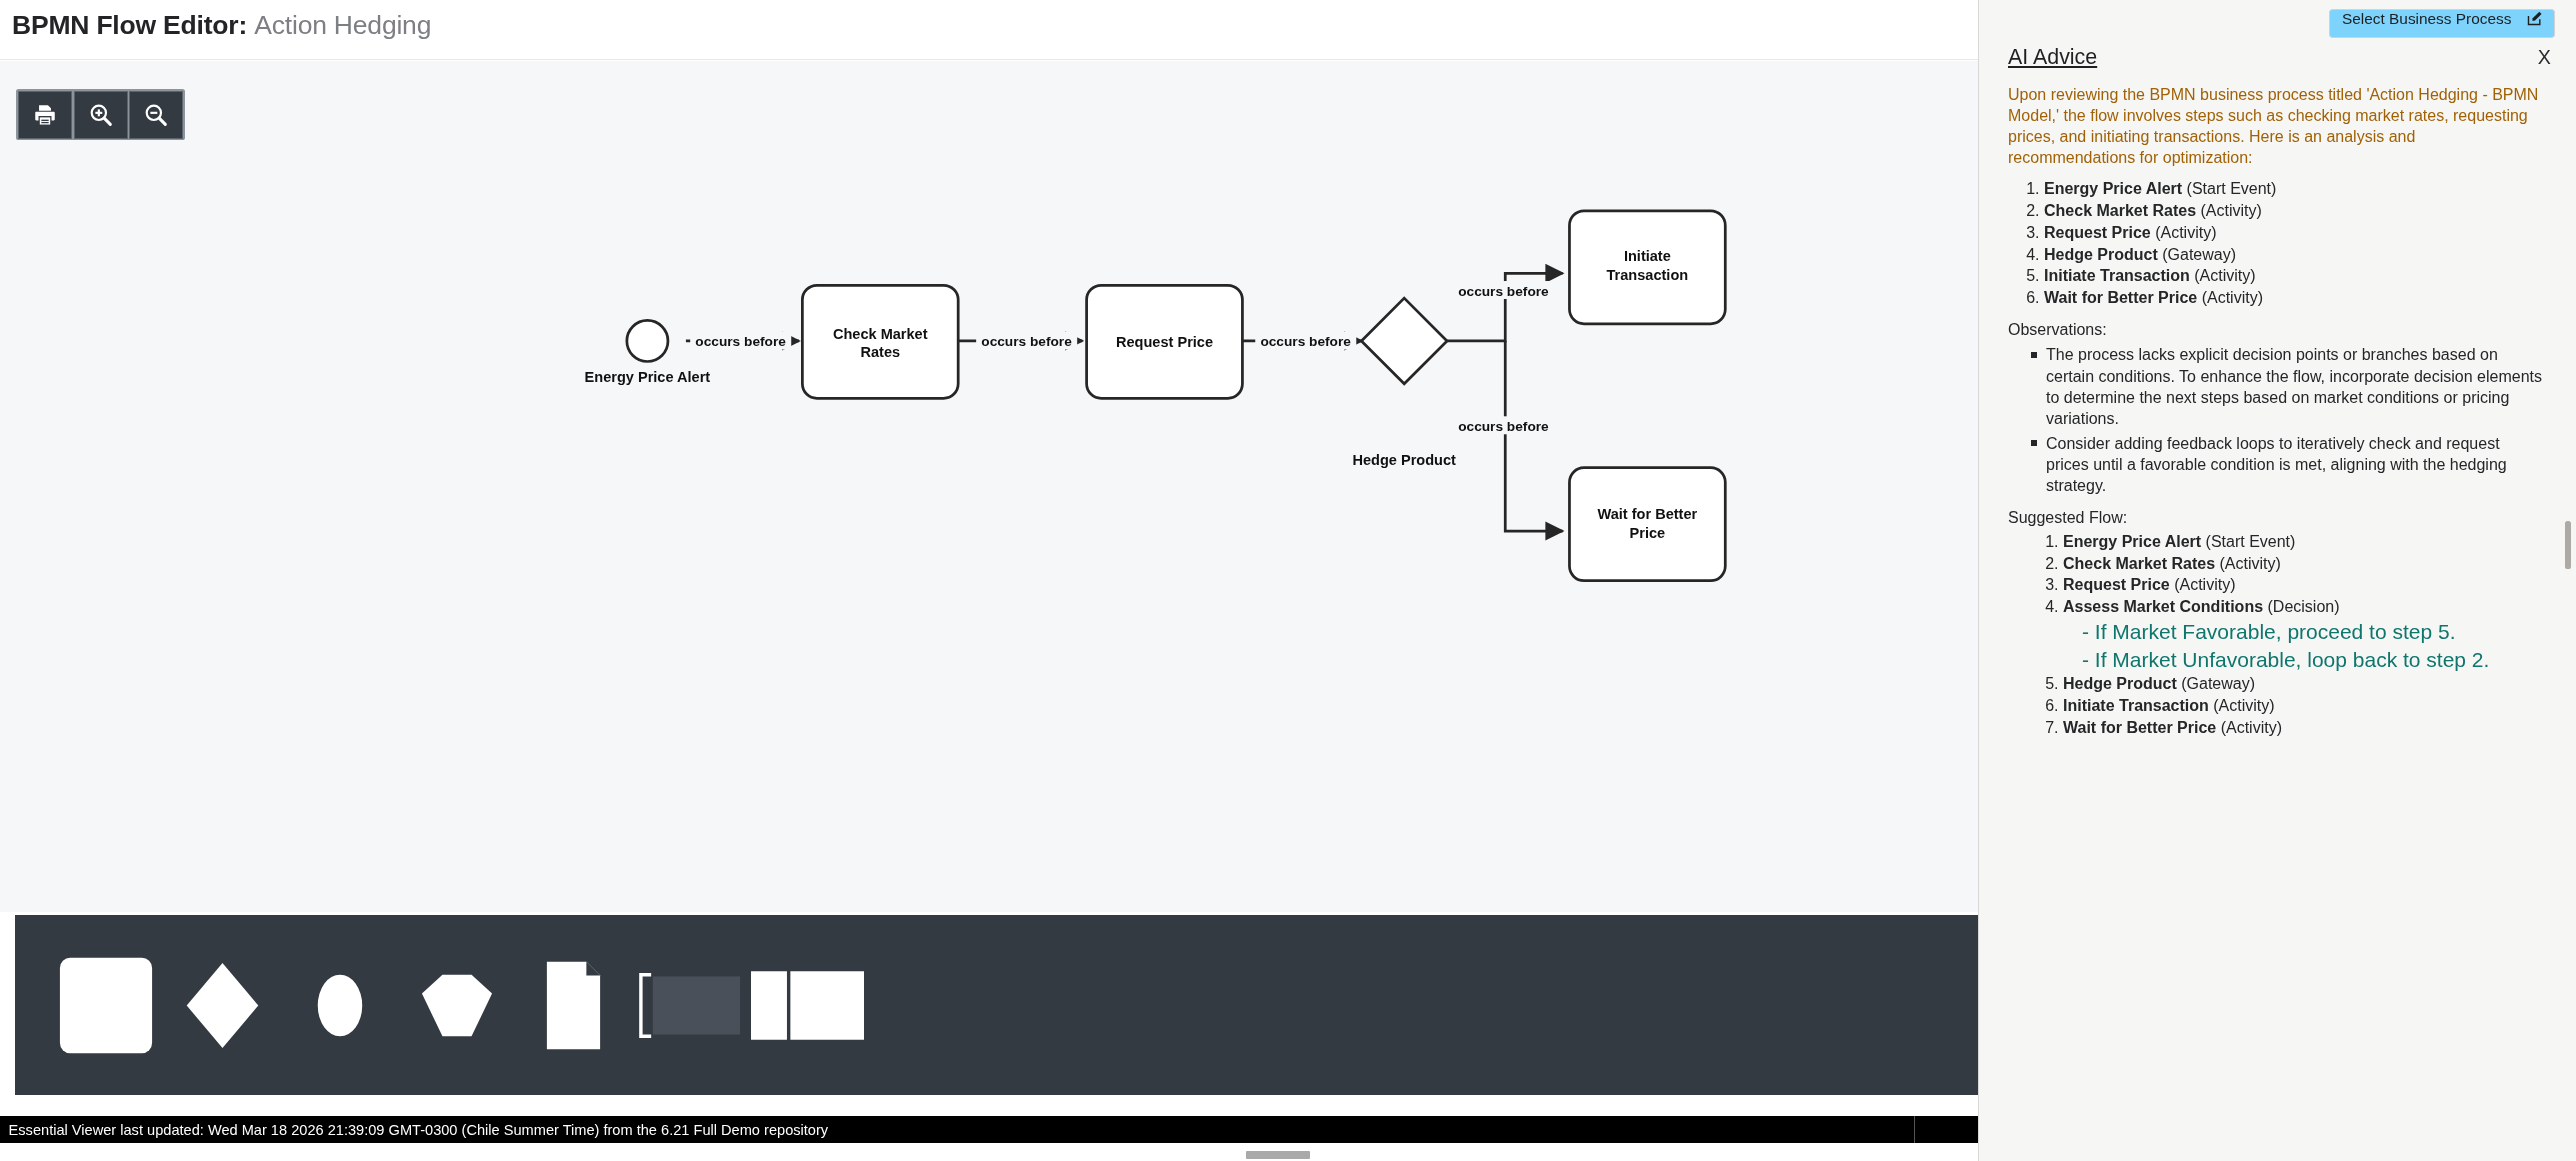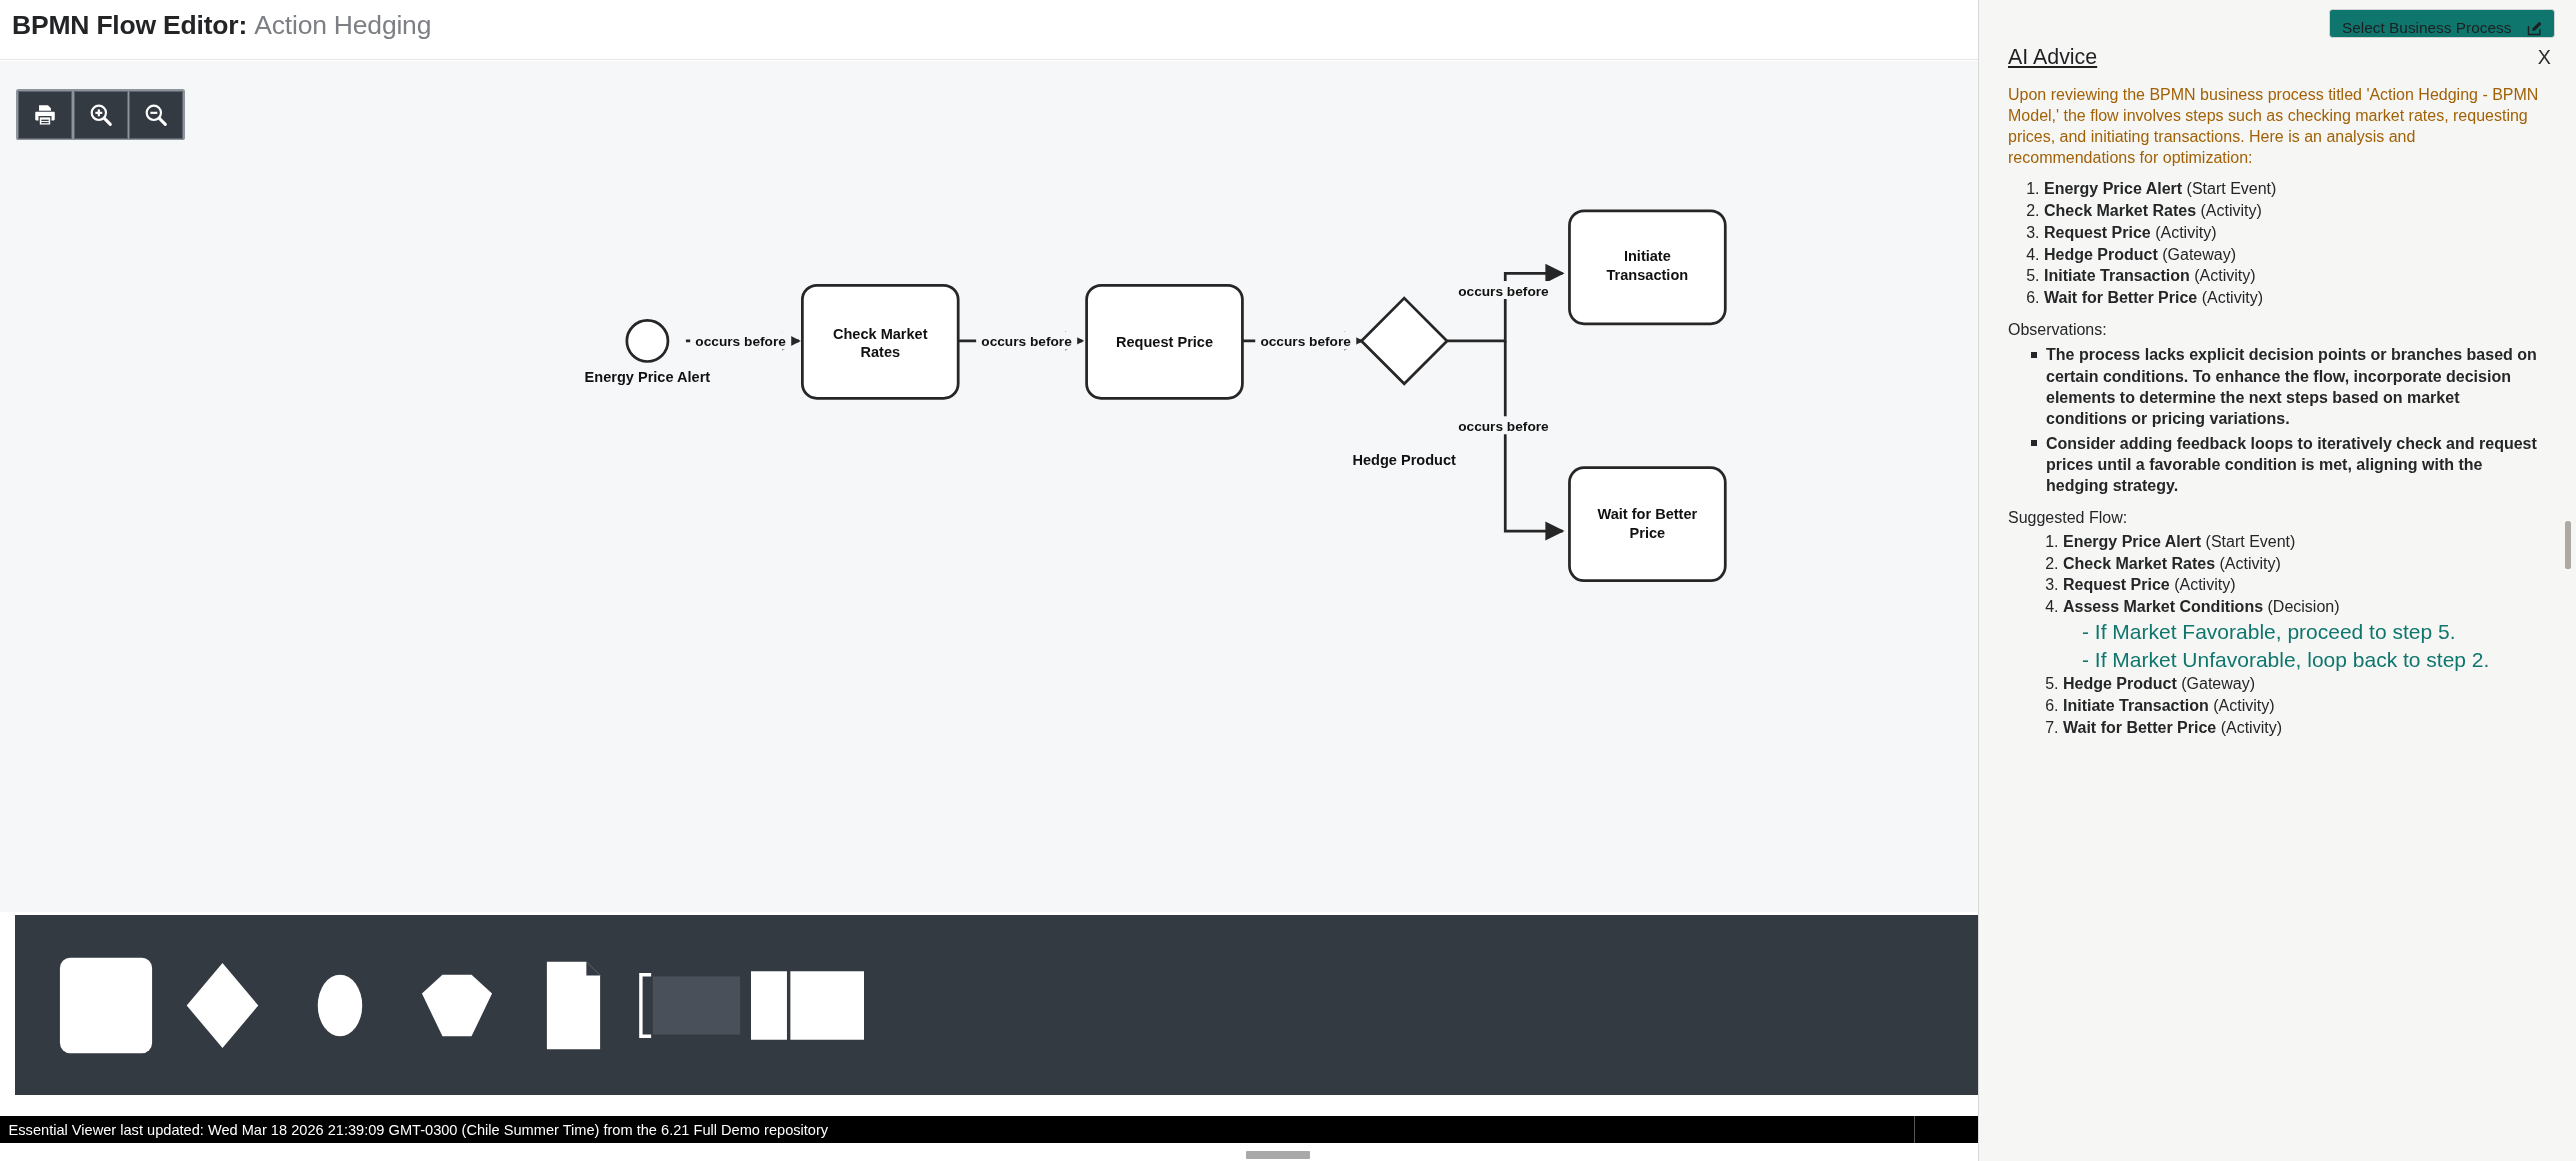--- a/index.html
+++ b/index.html
@@ -36,22 +36,22 @@
   }
   #page-title .proc {
     font-weight: 400; color: #7c7f83;
   }
 
   
   #select-proc-btn {
     position: absolute; left: 2329px; top: 8.6px;
     height: 29px;
     padding: 0 10.3px 0 12px;
-    display: flex; align-items: flex-end; gap: 15px;
-    background: #0f766e;
+    display: flex; align-items: flex-start; gap: 15px;
+    background: #7dd3fc;
     border: 0.9px solid #d3d3d3;
     border-radius: 3.4px;
     font-size: 15.4px; color: #1d1f21;
     white-space: nowrap;
     cursor: pointer;
     z-index: 30;
   }
   #select-proc-btn .edit-ico { display: block; width: 17px; height: 17px; }
 
   
@@ -160,21 +160,21 @@
   ol.ai-ol.indent { padding-left: 55px; }
   ol.ai-ol li { margin: 0 0 0.9px 0; }
   ol.ai-ol li b { font-weight: 700; }
   ul.ai-ul {
     margin: 5.1px 0 6.9px 0;
     padding-left: 38px;
     font-size: 16px; line-height: 1.33; color: #242628;
     list-style: none;
   }
   ul.ai-ul li {
-    position: relative; margin: 0 0 3.4px 0; font-weight: bold;
+    position: relative; margin: 0 0 3.4px 0;
   }
   ul.ai-ul li::before {
     content: ""; position: absolute; left: -15.4px; top: 7.7px;
     width: 6px; height: 6px; background: #242628;
   }
   .sub-note { font-size: 21px; color: #0f766e; padding-left: 19px; line-height: 1.31; }
 
   #ai-scroll-thumb {
     position: absolute; left: 586px; top: 521px;
     width: 6px; height: 48px;

